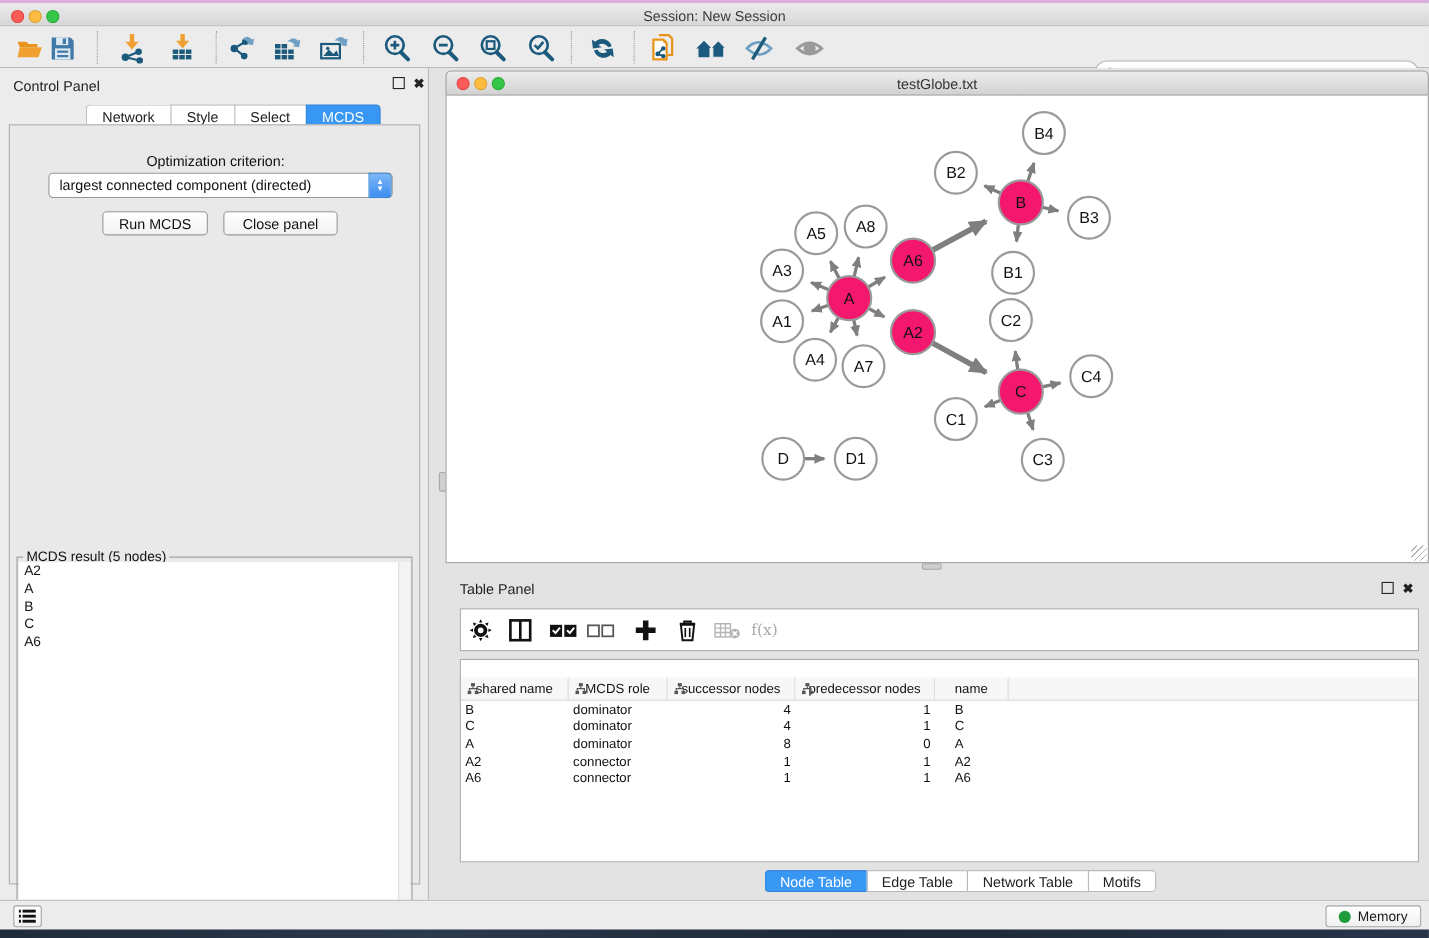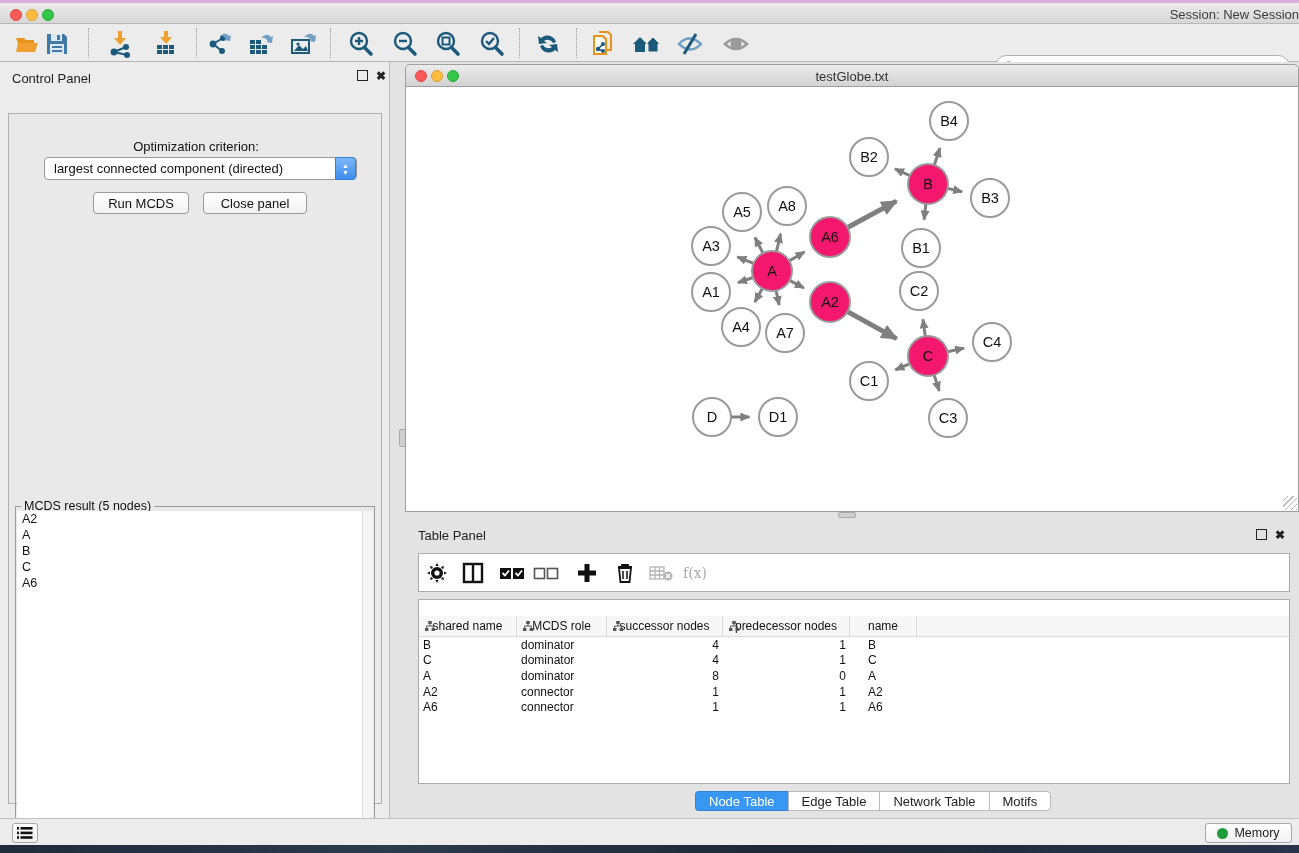--- a/index.html
+++ b/index.html
@@ -10,21 +10,21 @@
 
   
   #desktop-top { position:absolute; left:0; top:0; width:1299px; height:3px; background:#d9aeda; }
   #desktop-bottom { position:absolute; left:0; top:845px; width:1299px; height:8px;
     background:linear-gradient(90deg,#202b3a,#2c3a4e 30%,#1e2836 60%,#27344a); }
 
   
   #titlebar { position:absolute; left:0; top:3px; width:1299px; height:21px;
     background:linear-gradient(#ebebeb,#d7d7d7); border-bottom:1px solid #b8b8b8; }
   .traffic { position:absolute; top:6px; width:12px; height:12px; border-radius:50%; }
-  #title-text { position:absolute; left:0; right:0; top:4px; text-align:right; color:#3c3c3c; }
+  #title-text { position:absolute; left:0; right:0; top:4px; text-align:center; color:#3c3c3c; }
 
   #toolbar { position:absolute; left:0; top:24px; width:1299px; height:38px;
     background:#ececec; border-bottom:1px solid #b5b5b5; }
   .tb-icon { position:absolute; top:5px; width:30px; height:30px; display:flex;
     align-items:center; justify-content:center; cursor:default; }
   .tb-sep { position:absolute; top:4px; height:30px; width:0;
     border-left:1px dotted #9a9a9a; }
   #search-field { position:absolute; left:995px; top:31px; width:295px; height:23px;
     background:#fff; border:1px solid #b0b0b0; border-radius:12px; }
   #search-field svg { position:absolute; left:7px; top:4px; }
@@ -285,20 +285,26 @@
         <path d="M9 9 L13 13" stroke="#9a9a9a" stroke-width="1.5"></path>
       </svg>
     <input id="search-input" placeholder="" style="">
   </div>
 </div>
 
 <div id="control-panel">
   <div id="cp-title">Control Panel</div>
   <span class="abs" style="left:357px; top:8px; width:11px; height:11px; border:1.5px solid #222;"></span>
   <span class="abs panel-btn" style="left:376px; top:7px;">✖</span>
+  <div id="cp-tabs">
+      <div class="cp-tab">Network</div>
+      <div class="cp-tab">Style</div>
+      <div class="cp-tab">Select</div>
+      <div class="cp-tab active">MCDS</div>
+    </div>
   <div id="cp-body">
     <div id="opt-label">Optimization criterion:</div>
     <div id="opt-select">
       <span class="val">largest connected component (directed)</span>
       <span id="opt-stepper">
           <span>▲</span>
           <span>▼</span>
         </span>
     </div>
     <div class="cp-button" style="left:84px; width:96px;">Run MCDS</div>

